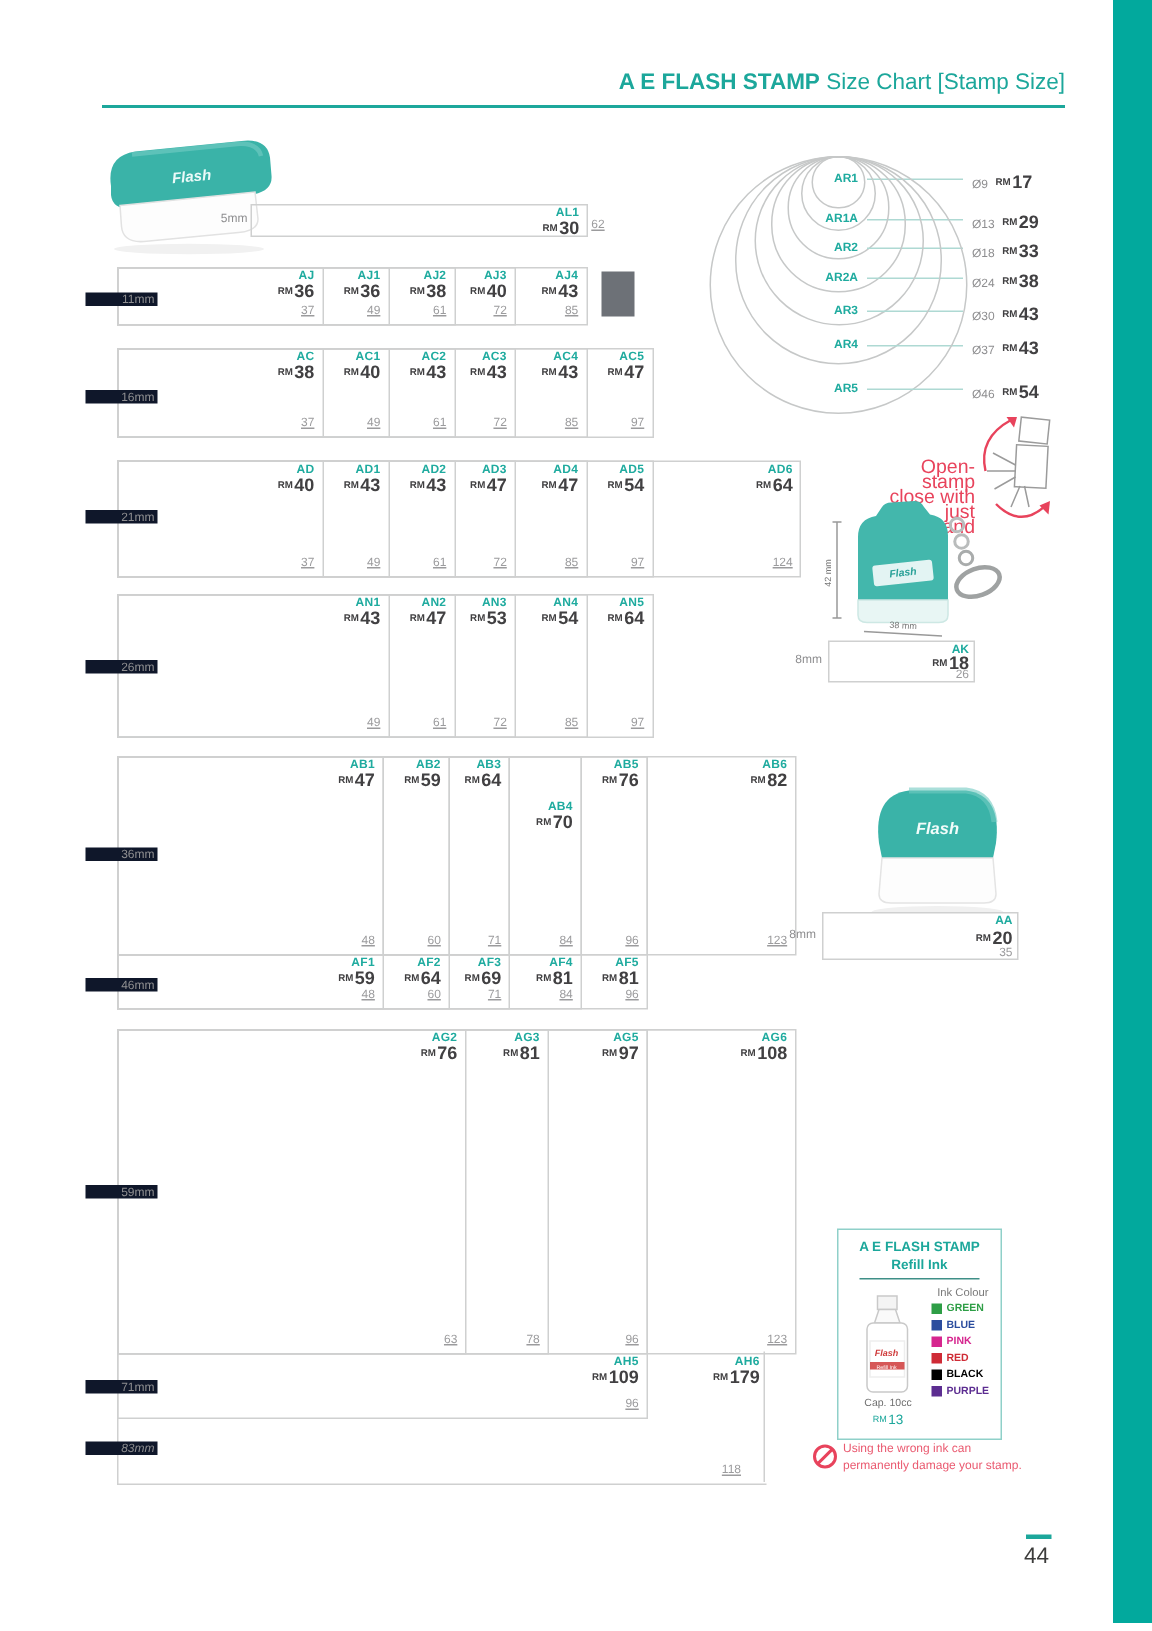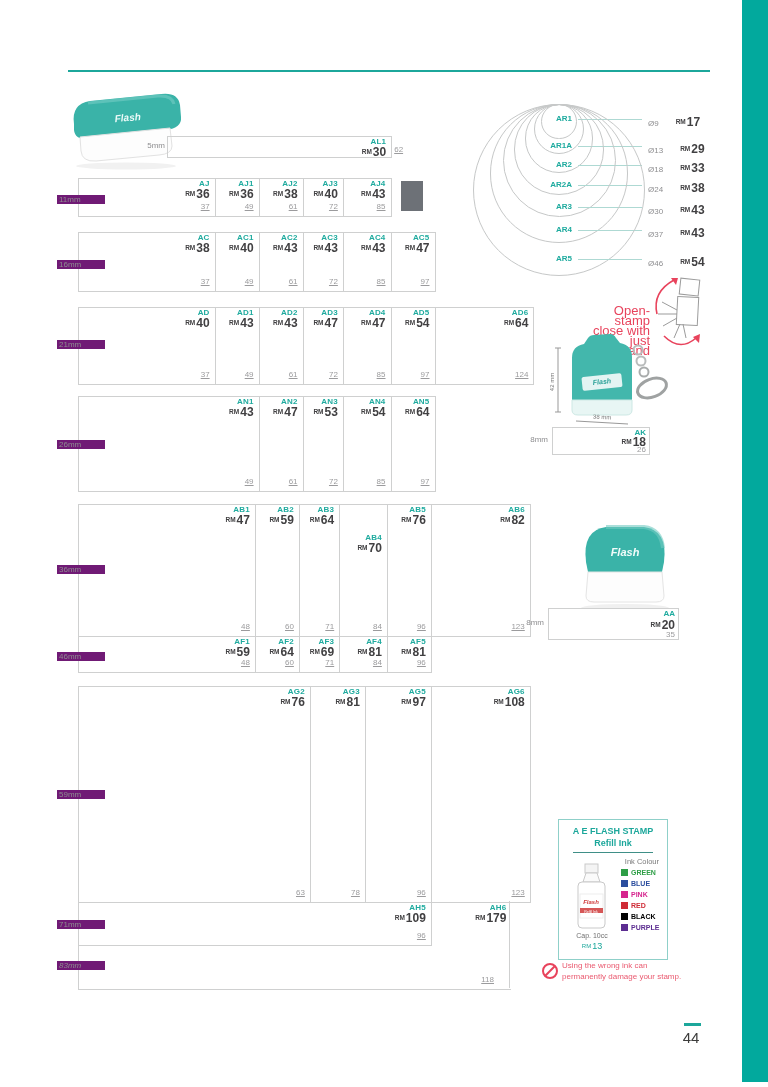--- a/index.html
+++ b/index.html
@@ -6,27 +6,27 @@
   #canvas{position:relative;width:768px;height:1087px;background:#ffffff;overflow:hidden;}
   .abs{position:absolute;}
   
   .rect{position:absolute;border:1px solid #cfd0d0;background:transparent;}
   .vseg{position:absolute;background:#cfd0d0;width:1px;}
   .mlabel{position:absolute;text-align:right;line-height:9px;}
   .mlabel .code{font-size:8px;font-weight:bold;color:#1FAB9F;letter-spacing:.2px;line-height:9px;}
   .price{font-size:12px;font-weight:bold;color:#414042;white-space:nowrap;line-height:12px;}
   .price .rm{font-size:6.5px;font-weight:bold;margin-right:1px;vertical-align:2px;}
   .wnum{position:absolute;text-align:right;font-size:8px;color:#9b9b9d;text-decoration:underline;}
-  .sizelab{position:absolute;font-size:8px;color:#8e8e90;background:#701a75;text-align:left;z-index:6;padding:0 2px;line-height:9px;}
+  .sizelab{position:absolute;font-size:8px;color:#8e8e90;background:#0f172a;text-align:right;z-index:6;padding:0 2px;line-height:9px;}
   
   .circ{position:absolute;border:1px solid #c6c8c8;border-radius:50%;}
   .arcode{position:absolute;font-size:8px;font-weight:bold;color:#1FAB9F;text-align:right;line-height:9px;}
   .arline{position:absolute;height:1px;background:#aed9d3;}
   .arprice{position:absolute;white-space:nowrap;}
-  .arprice .dia{font-size:8px;color:#8e8e90;margin-right:17px;}
+  .arprice .dia{font-size:8px;color:#8e8e90;margin-right:5px;}
   
   .hdr{position:absolute;right:58px;top:46px;font-size:15px;color:#1CA79B;white-space:nowrap;}
   .hrule{position:absolute;left:68px;top:70px;width:642px;height:2px;background:#1CA79B;}
   .strip{position:absolute;left:742px;top:0;width:26px;height:1082px;background:#02A99D;}
   .pgdash{position:absolute;left:684px;top:1023px;width:17px;height:3px;background:#1CA79B;}
   .pgnum{position:absolute;left:678px;top:1029px;width:26px;text-align:center;font-size:15px;color:#3c3c3b;}
   .grayblk{position:absolute;left:401px;top:181px;width:22px;height:30px;background:#6d7177;}
   
   .sbox{position:absolute;border:1px solid #cfd0d0;background:#fff;}
   .bcode{position:absolute;right:3px;top:0;font-size:8px;font-weight:bold;color:#1FAB9F;line-height:9px;}
@@ -49,20 +49,21 @@
   
   .noicon{position:absolute;left:542px;top:963px;width:12px;height:12px;border:2px solid #E8435C;border-radius:50%;}
   .noicon::after{content:"";position:absolute;left:-1px;top:5px;width:14px;height:2px;background:#E8435C;transform:rotate(-45deg);}
   .warntext{position:absolute;left:562px;top:960px;font-size:8px;color:#EA5A70;line-height:11px;}
 </style>
 </head>
 <body>
 
 <div id="canvas">
 
+  <div class="hdr"><b>A E FLASH STAMP</b><span> Size Chart [Stamp Size]</span></div>
   <div class="hrule"></div>
   <div class="strip"></div>
 
   <svg class="abs" style="left:58px;top:90px" width="150" height="80" viewBox="0 0 150 80">
     <path d="M16,34 Q13,14 32,11 L103,4 Q120,2 122,15 L123,27 Q124,38 108,40 L34,49 Q17,51 16,40 Z" fill="#3ab3a8"></path>
     <path d="M30,13 L100,6 Q114,5 116,14" fill="none" stroke="#6cc9c0" stroke-width="3" opacity="0.7"></path>
     <text x="70" y="31" font-size="10" fill="#eafaf8" text-anchor="middle" font-style="italic" font-weight="bold" transform="rotate(-5 70 31)">Flash</text>
     <path d="M22,47 L112,38 L114,56 Q114,64 101,65 L38,71 Q24,72 23,61 Z" fill="#fdfdfd" stroke="#e2e2e2"></path>
     <ellipse cx="68" cy="76" rx="50" ry="3.5" fill="#f1f1f1"></ellipse>
   </svg>

